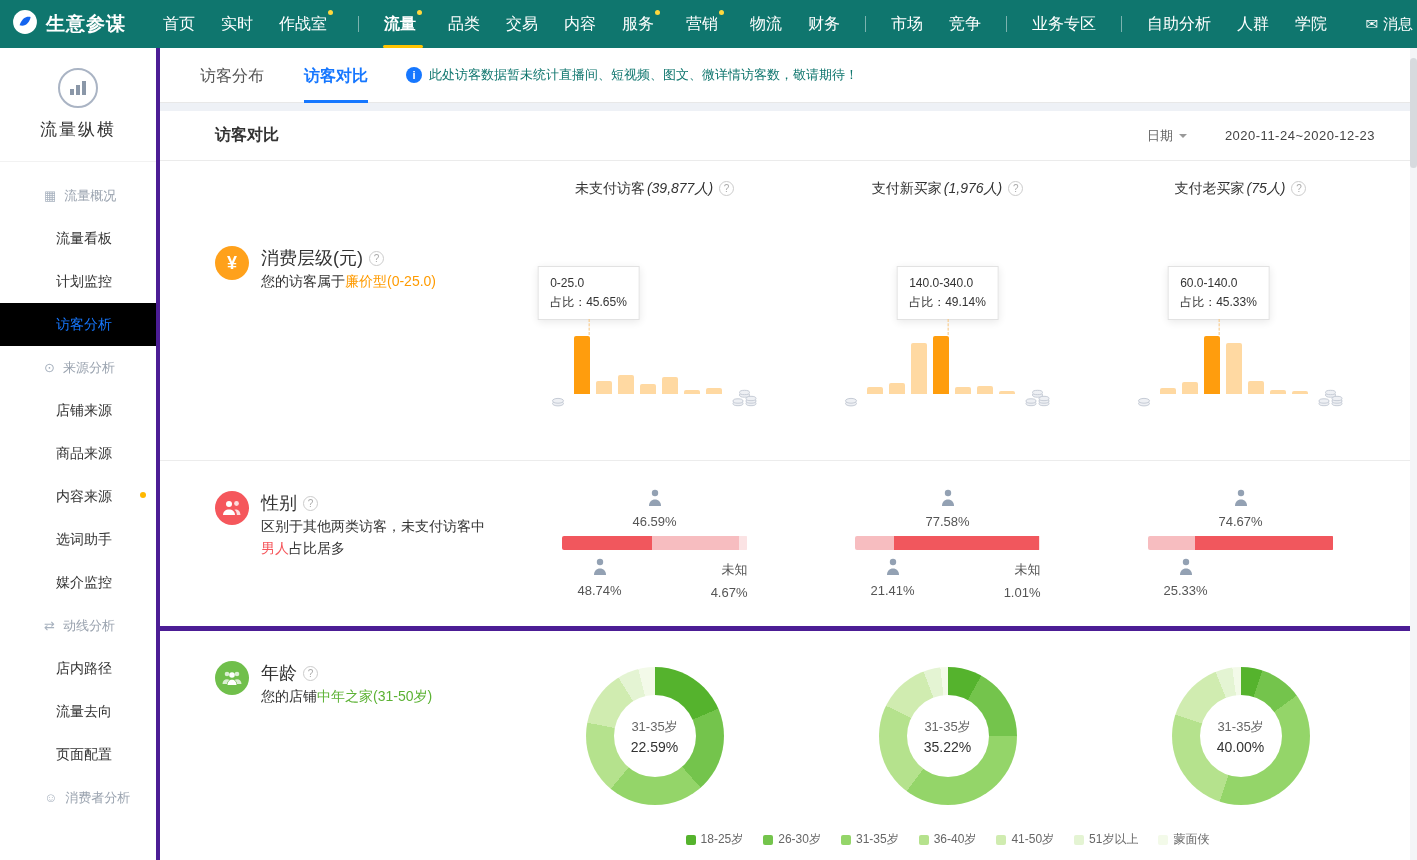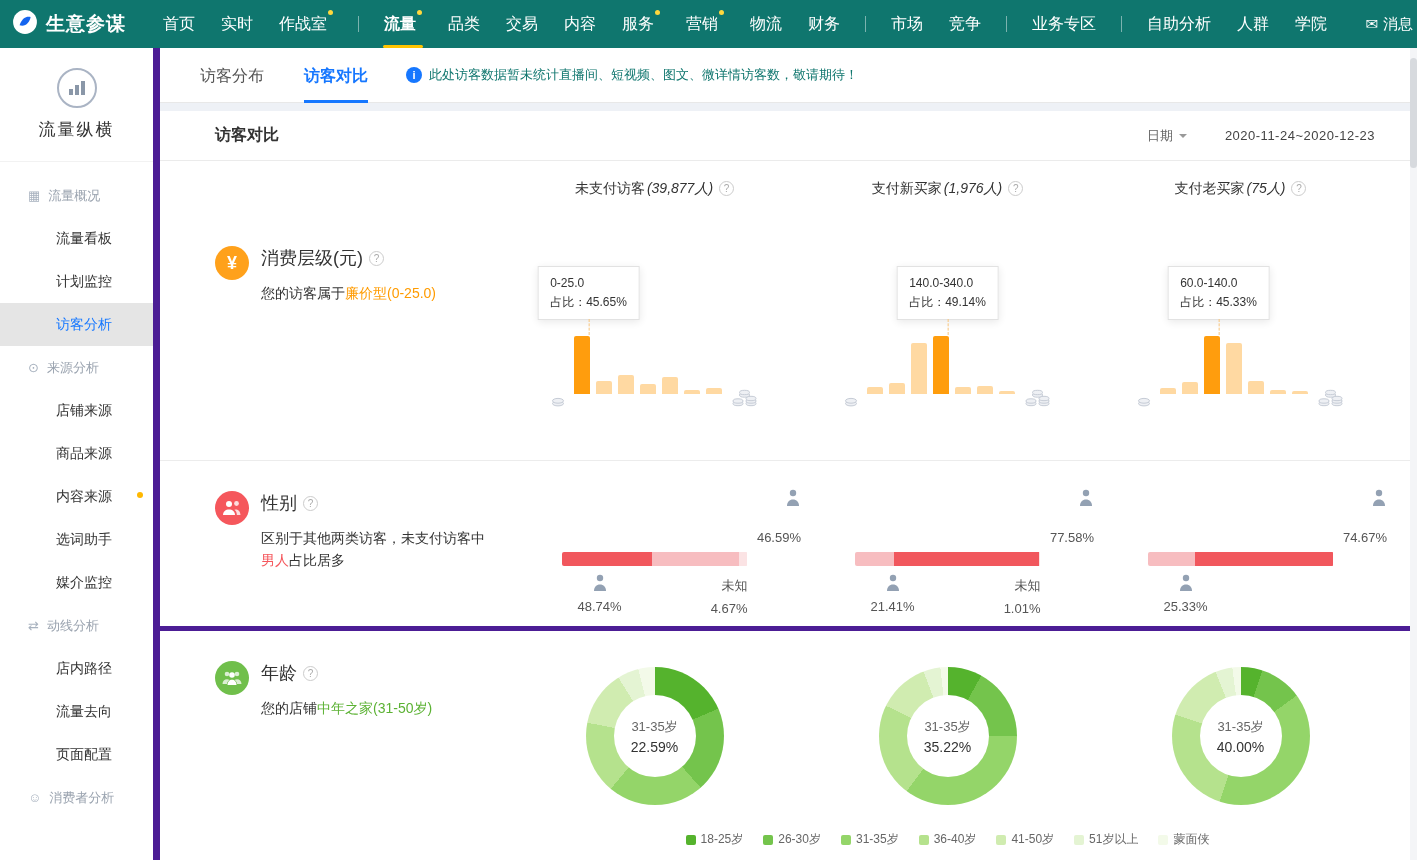--- a/index.html
+++ b/index.html
@@ -14,29 +14,29 @@
   .nav-items{display:flex;align-items:center;height:100%;flex:1}
   .nav-item{position:relative;height:48px;line-height:48px;padding:0 13px;font-size:16px;cursor:pointer;white-space:nowrap}
   .nav-item.active{font-weight:bold}
   .nav-item.active::after{content:'';position:absolute;left:12px;right:12px;bottom:0;height:3px;background:#ffc400;border-radius:2px}
   .ydot{display:inline-block;width:5px;height:5px;border-radius:50%;background:#ffd83d;vertical-align:top;margin:10px 0 0 1px}
   .nav-div{width:1px;height:16px;background:rgba(255,255,255,.45);margin:0 12px}
   .nav-right{display:flex;align-items:center;gap:5px;font-size:15px;padding:0 4px 0 10px;cursor:pointer;white-space:nowrap}
   .mail-icon{font-size:15px;font-style:normal}
 
   
-  .sidebar{position:absolute;top:48px;left:0;width:160px;bottom:0;background:#fff;border-right:7px solid #4c1d95;z-index:10}
+  .sidebar{position:absolute;top:48px;left:0;width:160px;bottom:0;background:#fff;border-right:4px solid #4c1d95;z-index:10}
   .module-head{height:114px;display:flex;flex-direction:column;align-items:center;justify-content:center;gap:10px;border-bottom:1px solid #f2f2f2}
   .module-icon{width:40px;height:40px;border:2px solid #aab4c4;border-radius:50%;display:flex;align-items:center;justify-content:center}
   .module-title{font-size:17px;color:#333;letter-spacing:2px}
   .side-items{padding-top:12px}
   .side-item{position:relative;height:43px;line-height:43px;font-size:14px;color:#333;padding-left:56px;cursor:pointer;white-space:nowrap}
-  .side-item.section{font-size:13px;color:#9aa3af;padding-left:28px}
+  .side-item.section{font-size:13px;color:#9aa3af;padding-left:44px}
   .side-item .s-icon{margin-right:8px;font-size:13px;color:#a8b2bf}
-  .side-item.active{background:#e5e5e5;color:#1677ff}
+  .side-item.active{background:#000000;color:#1677ff}
   .side-dot{position:absolute;right:10px;top:17px;width:6px;height:6px;background:#ffb800;border-radius:50%}
 
   
   .main{position:absolute;top:48px;left:160px;width:1257px;bottom:0}
   .tabbar{position:relative;height:55px;background:#fff;display:flex;align-items:center;border-bottom:1px solid #e8e8e8}
   .tab{height:55px;line-height:55px;margin-left:40px;font-size:16px;color:#555;cursor:pointer;position:relative;white-space:nowrap}
   .tab.active{color:#1677ff;font-weight:bold}
   .tab.active::after{content:'';position:absolute;left:0;right:0;bottom:0;height:3px;background:#1677ff}
   .notice-wrap{display:flex;align-items:center;margin-left:38px;gap:7px}
   .info-icon{flex:0 0 16px;width:16px;height:16px;border-radius:50%;background:#1677ff;color:#fff;font-size:11px;font-weight:bold;text-align:center;line-height:16px;font-style:normal}
@@ -61,41 +61,41 @@
   .row.age{height:229px}
   .row.consume .row-grid,.row.gender .row-grid{height:100%}
 
   .row-label{padding:30px 10px 0 55px;display:flex;gap:12px}
   .sec-icon{flex:0 0 34px;width:34px;height:34px;border-radius:50%;color:#fff;display:flex;align-items:center;justify-content:center}
   .sec-icon.yen{background:#ffa11b;font-size:18px;font-weight:bold}
   .sec-icon.red{background:#f5575c}
   .sec-icon.green{background:#70bf4b}
   .sec-title-line{display:flex;align-items:center}
   .sec-title{font-size:18px;font-weight:normal;color:#333}
-  .sec-desc{margin-top:12px;font-size:14px;color:#333;line-height:22px}
+  .sec-desc{font-size:14px;color:#333;line-height:22px}
   .hl-orange{color:#ff9b00}
   .hl-red{color:#f5575c}
   .hl-green{color:#5cb234}
 
   
   .cell{position:relative}
   .tooltip{position:absolute;top:50px;left:50%;transform:translateX(-50%);background:#fff;border:1px solid #e2e2e2;
     box-shadow:0 2px 8px rgba(0,0,0,.09);padding:7px 12px;font-size:12px;color:#333;line-height:19px;white-space:nowrap;z-index:2}
   .tooltip::after{content:'';position:absolute;top:100%;left:50%;height:16px;border-left:1px dashed #f8c57c}
   .c0 .tooltip{left:calc(50% - 66px)}
   .c2 .tooltip{left:calc(50% - 22px)}
   .bar-area{position:absolute;top:114px;left:0;width:100%;height:64px;display:flex;align-items:flex-end;justify-content:center;gap:9px}
   .consume-chart{display:flex;align-items:flex-end;gap:6px;height:60px}
   .cbar{width:16px;background:#ffd9a2;border-radius:2px 2px 0 0}
   .cbar.hl{background:#ff9d0d}
   .coin{transform:translateY(13px);line-height:0}
 
   
   .gender-cell{padding-top:28px}
-  .g-top{display:flex;flex-direction:column;align-items:flex-end;gap:19px}
+  .g-top{display:flex;flex-direction:column;align-items:center;gap:3px}
   .g-pct{font-size:13px;color:#555}
   .gender-bar{width:186px;height:14px;margin:7px auto 0;display:flex;border-radius:2px;overflow:hidden}
   .gseg{height:100%}
   .g-b{position:relative;width:186px;margin:6px auto 0;height:60px}
   .g-b-left{position:absolute;left:16px;top:2px;display:flex;flex-direction:column;align-items:center;gap:3px}
   .g-b-right{position:absolute;right:0;top:2px;text-align:right;font-size:13px;color:#555;line-height:23px}
 
   
   .age-cell{padding-top:36px}
   .donut-wrap{position:relative;width:138px;height:138px;margin:0 auto}

